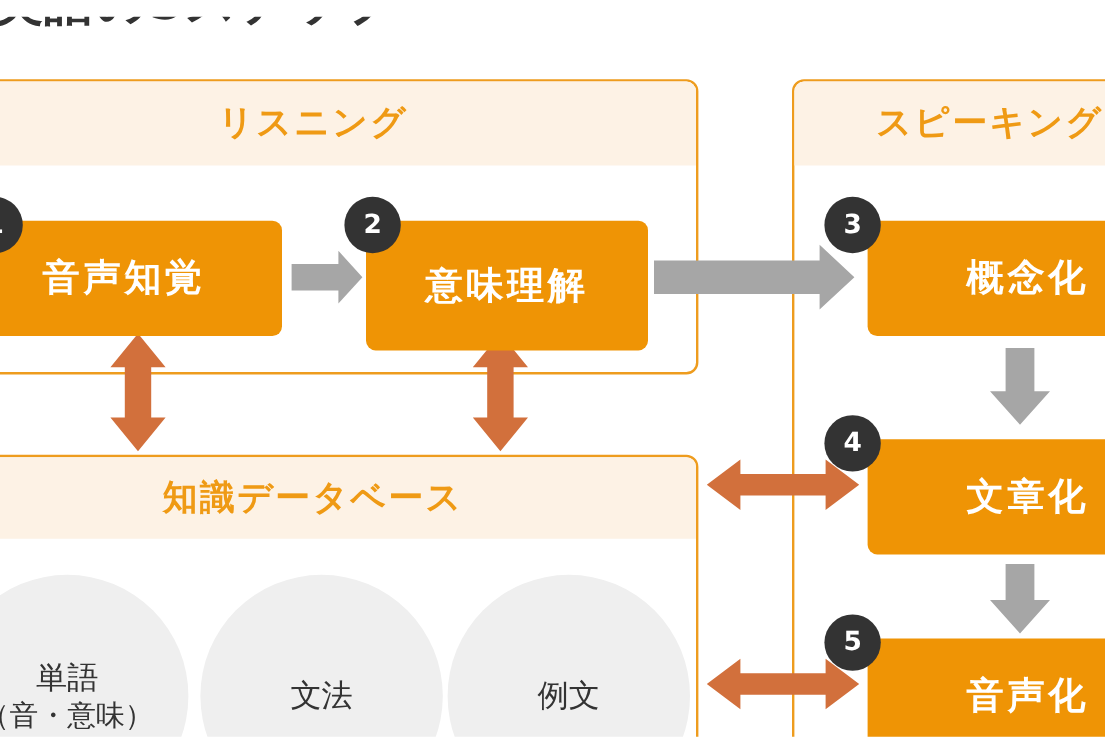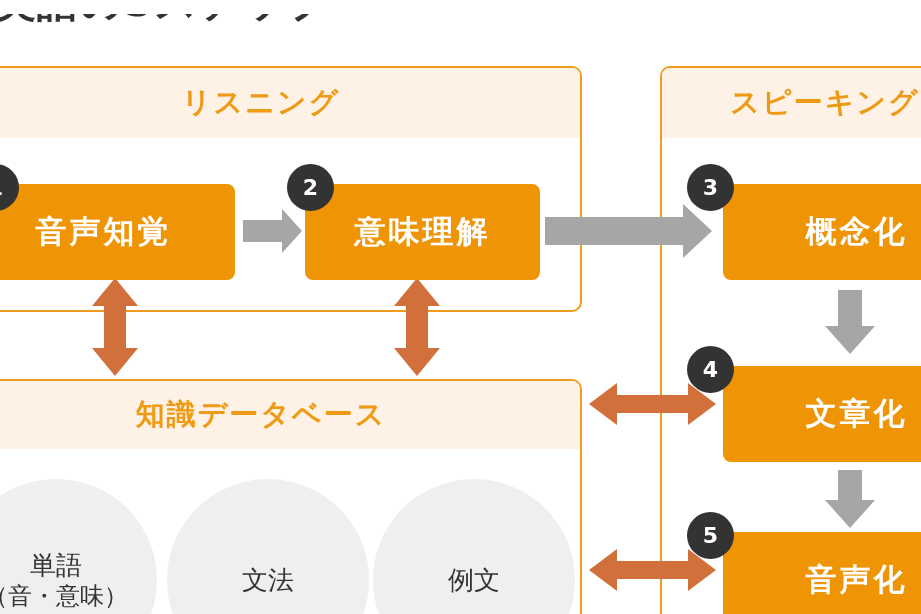--- a/index.html
+++ b/index.html
@@ -58,21 +58,21 @@
     position:absolute;
     width:47px;height:47px;border-radius:50%;
     background:#333333;color:#ffffff;
     font-size:22px;font-weight:bold;
     display:flex;align-items:center;justify-content:center;
     z-index:5;
   }
 
   #step1{left:-28px;top:170px;width:263px;height:96px;}
   #badge1{left:-28px;top:150px;}
-  #step2{left:305px;top:170px;width:235px;height:96px;}
+  #step2{left:305px;top:170px;width:235px;height:108px;}
   #badge2{left:287px;top:150px;}
   #step3{left:723px;top:170px;width:267px;height:96px;}
   #badge3{left:687px;top:150px;}
   #step4{left:723px;top:352px;width:267px;height:96px;}
   #badge4{left:687px;top:332px;}
   #step5{left:723px;top:518px;width:267px;height:96px;}
   #badge5{left:687px;top:498px;}
 
   
   .kcircle{

